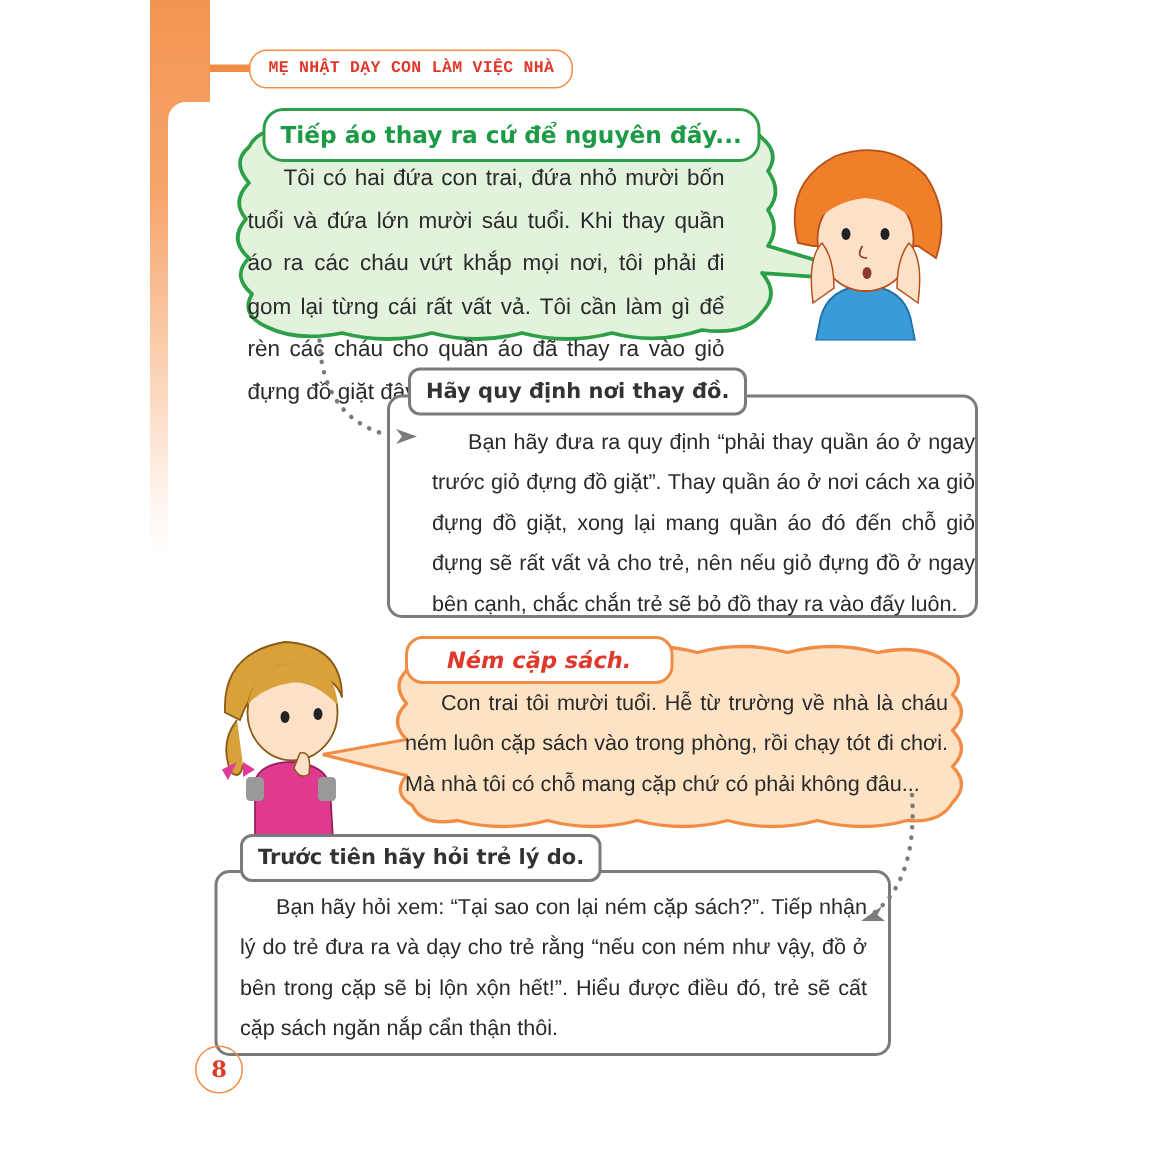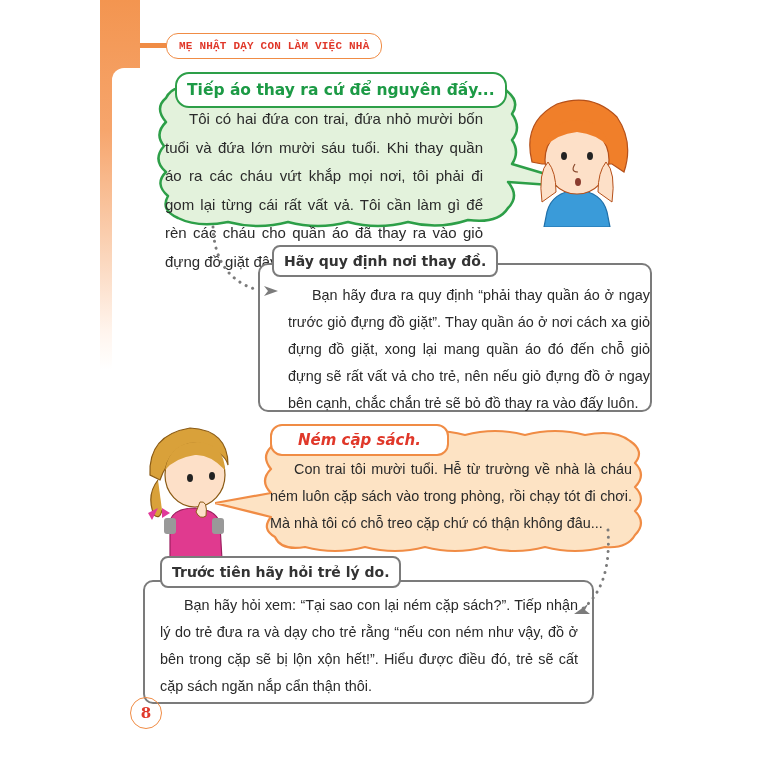--- a/index.html
+++ b/index.html
@@ -122,21 +122,21 @@
 <div class="bubble-orange">
   <svg width="460" height="140" viewBox="0 0 460 140">
     <path d="M 70 12 Q 100 2 130 10 Q 160 2 190 10 Q 220 2 250 10 Q 280 2 310 10 Q 340 2 370 10 Q 400 4 415 16
              Q 430 26 420 38 Q 432 50 420 62 Q 432 74 420 86 Q 432 98 420 110 Q 412 124 390 122
              Q 360 130 330 122 Q 300 130 270 122 Q 240 130 210 122 Q 180 130 150 122 Q 120 130 90 122
              Q 66 126 60 112 Q 46 104 56 92 L 0 78 L 56 68 Q 44 56 56 44 Q 46 32 56 22 Q 60 12 70 12 Z" fill="#fde3c4" stroke="#f08c45" stroke-width="2.2" stroke-linejoin="round"></path>
   </svg>
 </div>
 <div class="q-title-orange">Ném cặp sách.</div>
 <div class="body-text orange-text">
-  <p>Con trai tôi mười tuổi. Hễ từ trường về nhà là cháu ném luôn cặp sách vào trong phòng, rồi chạy tót đi chơi. Mà nhà tôi có chỗ treo cặp chứ có thận không đâu...</p>
+  <p>Con trai tôi mười tuổi. Hễ từ trường về nhà là cháu ném luôn cặp sách vào trong phòng, rồi chạy tót đi chơi. Mà nhà tôi có chỗ mang cặp chứ có phải không đâu...</p>
 </div>
 
 <svg class="character" style="left:140px; top:420px;" width="110" height="140" viewBox="0 0 110 140">
   <path d="M 10 55 Q 8 15 50 8 Q 88 10 88 45 Q 84 30 60 28 Q 30 30 20 60 Z" fill="#d9a13a" stroke="#8a5a14" stroke-width="1.2"></path>
   <path d="M 18 60 Q 6 75 14 95 Q 20 100 22 90" fill="#d9a13a" stroke="#8a5a14" stroke-width="1.2"></path>
   <path d="M 8 93 L 18 88 L 12 100 Z M 22 88 L 30 93 L 22 98 Z" fill="#e0399a"></path>
   <ellipse cx="55" cy="55" rx="30" ry="32" fill="#fde0c8" stroke="#8a5a14" stroke-width="1.2"></ellipse>
   <path d="M 25 50 Q 30 22 58 22 Q 84 24 85 50 Q 70 34 55 35 Q 35 38 25 50 Z" fill="#d9a13a"></path>
   <ellipse cx="50" cy="58" rx="3" ry="4" fill="#222"></ellipse>
   <ellipse cx="72" cy="56" rx="3" ry="4" fill="#222"></ellipse>

